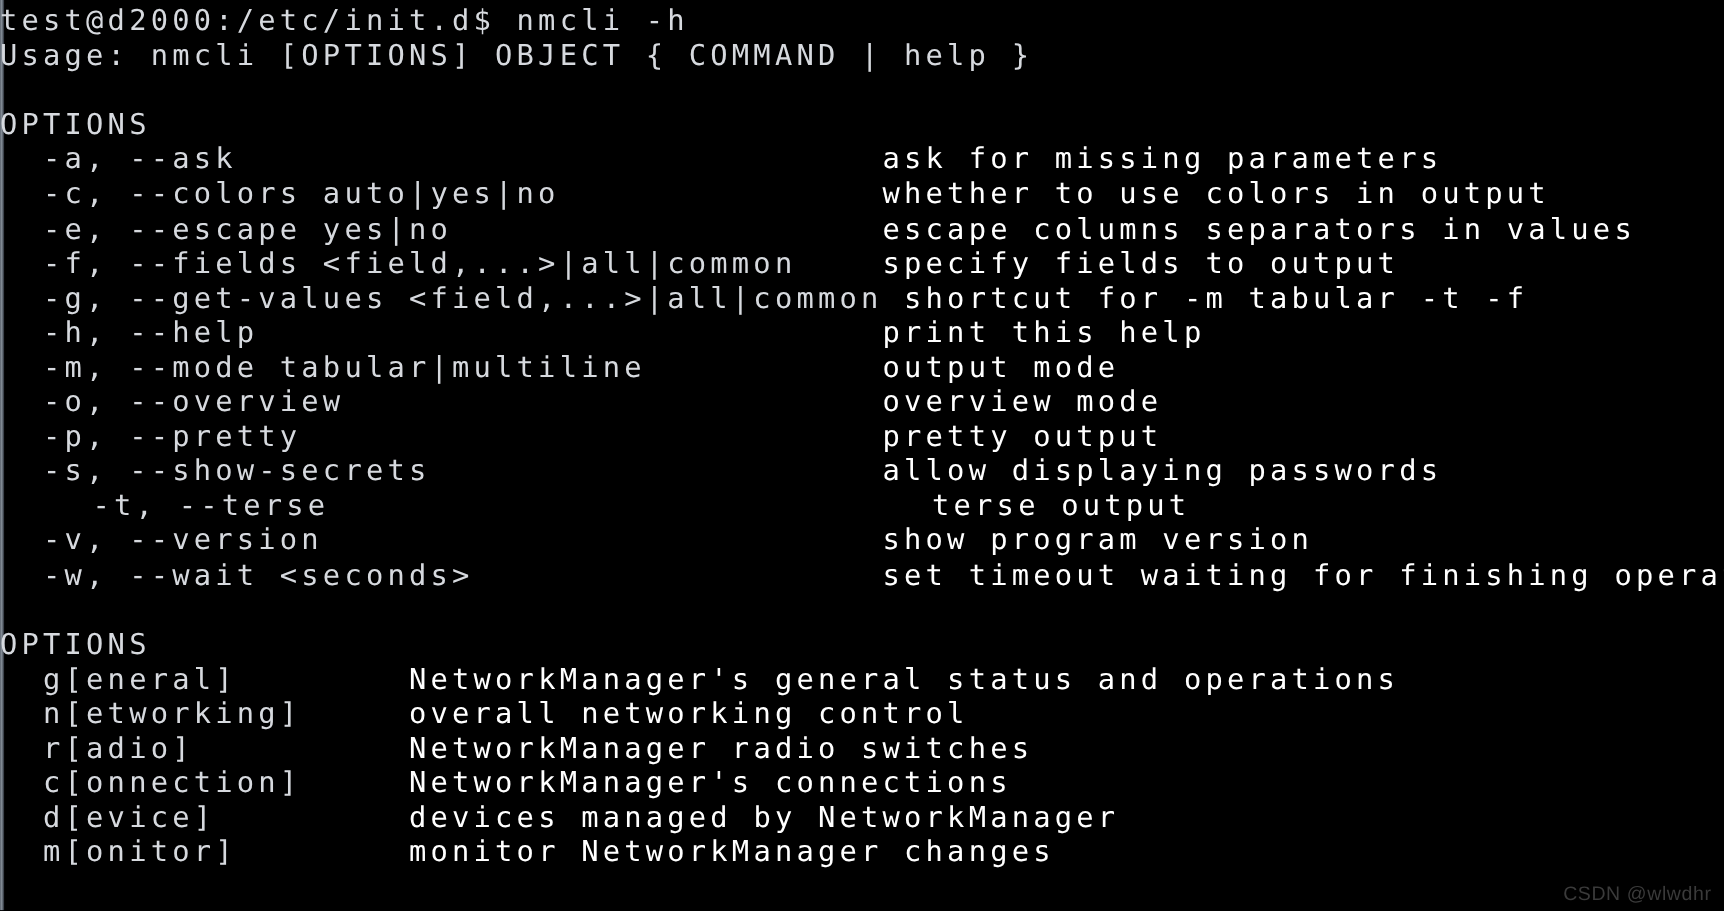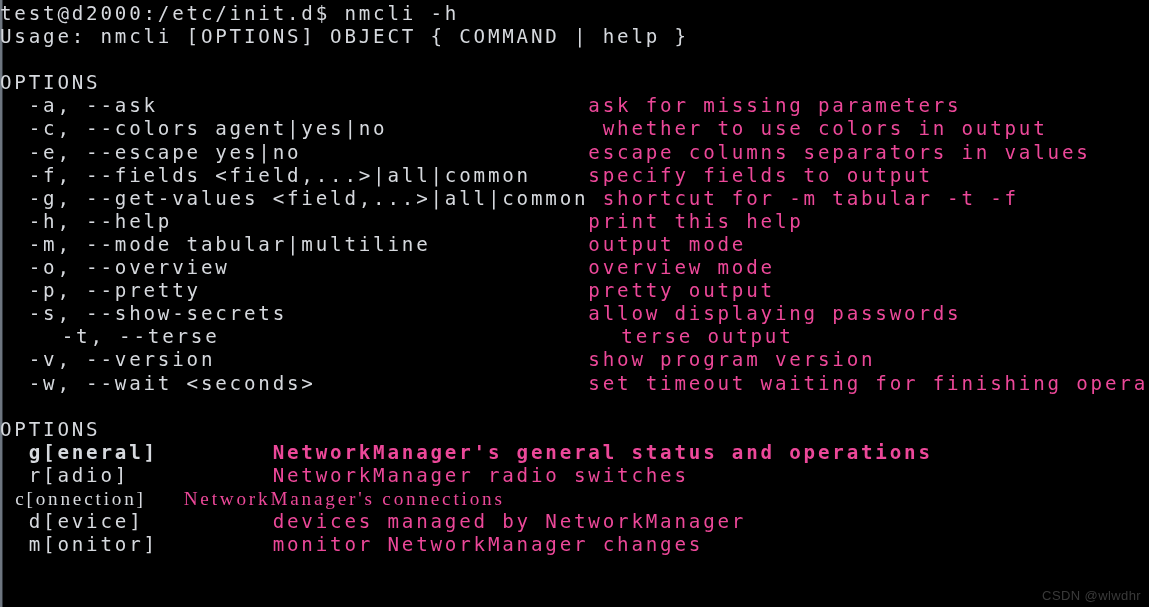--- a/index.html
+++ b/index.html
@@ -66,21 +66,21 @@
     display: block;
     height: 23.1px;
     line-height: 23.1px;
     font-size: 19.2px;
     color: #d6d9de;
     white-space: pre;
     font-family: "DejaVu Sans Mono", "Liberation Mono", monospace;
   }
 
   .col-key   { color: #d6d9de; }
-  .col-desc  { color: #ec4899; }
+  .col-desc  { color: #ffffff; }
 
   
   #watermark {
     position: absolute;
     right: 8px;
     bottom: 4px;
     font-family: "Liberation Sans", sans-serif;
     font-size: 13px;
     color: #3a3a3a;
     letter-spacing: 0.4px;
@@ -97,41 +97,42 @@
 
   <div id="screen">
 
     <div class="line" style="letter-spacing: 2.7981px;">test@d2000:/etc/init.d$ nmcli -h</div>
     <div class="line" style="letter-spacing: 2.7981px;">Usage: nmcli [OPTIONS] OBJECT { COMMAND | help }</div>
     <div class="line blank" style="letter-spacing: 2.7981px;"></div>
 
     <div class="line" style="letter-spacing: 2.7981px;">OPTIONS</div>
     <div id="options-rows">
         <div class="row" style="letter-spacing: 2.7981px;"><span class="col-key">  -a, --ask                              </span><span class="col-desc">ask for missing parameters</span></div>
-        <div class="row" style="letter-spacing: 2.7981px;"><span class="col-key">  -c, --colors agent|yes|no               </span><span class="col-desc">whether to use colors in output</span></div>
+        <div class="row" style="letter-spacing: 2.7981px;"><span class="col-key">  -c, --colors auto|yes|no               </span><span class="col-desc">whether to use colors in output</span></div>
         <div class="row" style="letter-spacing: 2.7981px;"><span class="col-key">  -e, --escape yes|no                    </span><span class="col-desc">escape columns separators in values</span></div>
         <div class="row" style="letter-spacing: 2.7981px;"><span class="col-key">  -f, --fields &lt;field,...&gt;|all|common    </span><span class="col-desc">specify fields to output</span></div>
         <div class="row" style="letter-spacing: 2.7981px;"><span class="col-key">  -g, --get-values &lt;field,...&gt;|all|common </span><span class="col-desc">shortcut for -m tabular -t -f</span></div>
         <div class="row" style="letter-spacing: 2.7981px;"><span class="col-key">  -h, --help                             </span><span class="col-desc">print this help</span></div>
         <div class="row" style="letter-spacing: 2.7981px;"><span class="col-key">  -m, --mode tabular|multiline           </span><span class="col-desc">output mode</span></div>
         <div class="row" style="letter-spacing: 2.7981px;"><span class="col-key">  -o, --overview                         </span><span class="col-desc">overview mode</span></div>
         <div class="row" style="letter-spacing: 2.7981px;"><span class="col-key">  -p, --pretty                           </span><span class="col-desc">pretty output</span></div>
         <div class="row" style="letter-spacing: 2.7981px;"><span class="col-key">  -s, --show-secrets                     </span><span class="col-desc">allow displaying passwords</span></div>
         <div class="row" style="letter-spacing: 2.7981px; margin-left: 33px;"><span class="col-key">  -t, --terse                            </span><span class="col-desc">terse output</span></div>
         <div class="row" style="letter-spacing: 2.7981px;"><span class="col-key">  -v, --version                          </span><span class="col-desc">show program version</span></div>
         <div class="row" style="letter-spacing: 2.7981px;"><span class="col-key">  -w, --wait &lt;seconds&gt;                   </span><span class="col-desc">set timeout waiting for finishing operations</span></div>
       </div>
 
     <div class="line blank" style="letter-spacing: 2.7981px;"></div>
 
     <div class="line" style="letter-spacing: 2.7981px;">OPTIONS</div>
     <div id="object-rows">
-        <div class="row" style="letter-spacing: 2.7981px; font-weight: bold;"><span class="col-key">  g[eneral]        </span><span class="col-desc">NetworkManager's general status and operations</span></div>
+        <div class="row" style="letter-spacing: 2.7981px;"><span class="col-key">  g[eneral]        </span><span class="col-desc">NetworkManager's general status and operations</span></div>
+        <div class="row" style="letter-spacing: 2.7981px;"><span class="col-key">  n[etworking]     </span><span class="col-desc">overall networking control</span></div>
         <div class="row" style="letter-spacing: 2.7981px;"><span class="col-key">  r[adio]          </span><span class="col-desc">NetworkManager radio switches</span></div>
-        <div class="row" style="letter-spacing: 2.7981px; font-family: Liberation Serif, serif;"><span class="col-key">  c[onnection]     </span><span class="col-desc">NetworkManager's connections</span></div>
+        <div class="row" style="letter-spacing: 2.7981px;"><span class="col-key">  c[onnection]     </span><span class="col-desc">NetworkManager's connections</span></div>
         <div class="row" style="letter-spacing: 2.7981px;"><span class="col-key">  d[evice]         </span><span class="col-desc">devices managed by NetworkManager</span></div>
         <div class="row" style="letter-spacing: 2.7981px;"><span class="col-key">  m[onitor]        </span><span class="col-desc">monitor NetworkManager changes</span></div>
       </div>
 
   </div>
 
   <div id="watermark">CSDN @wlwdhr</div>
 
 </div>
 

